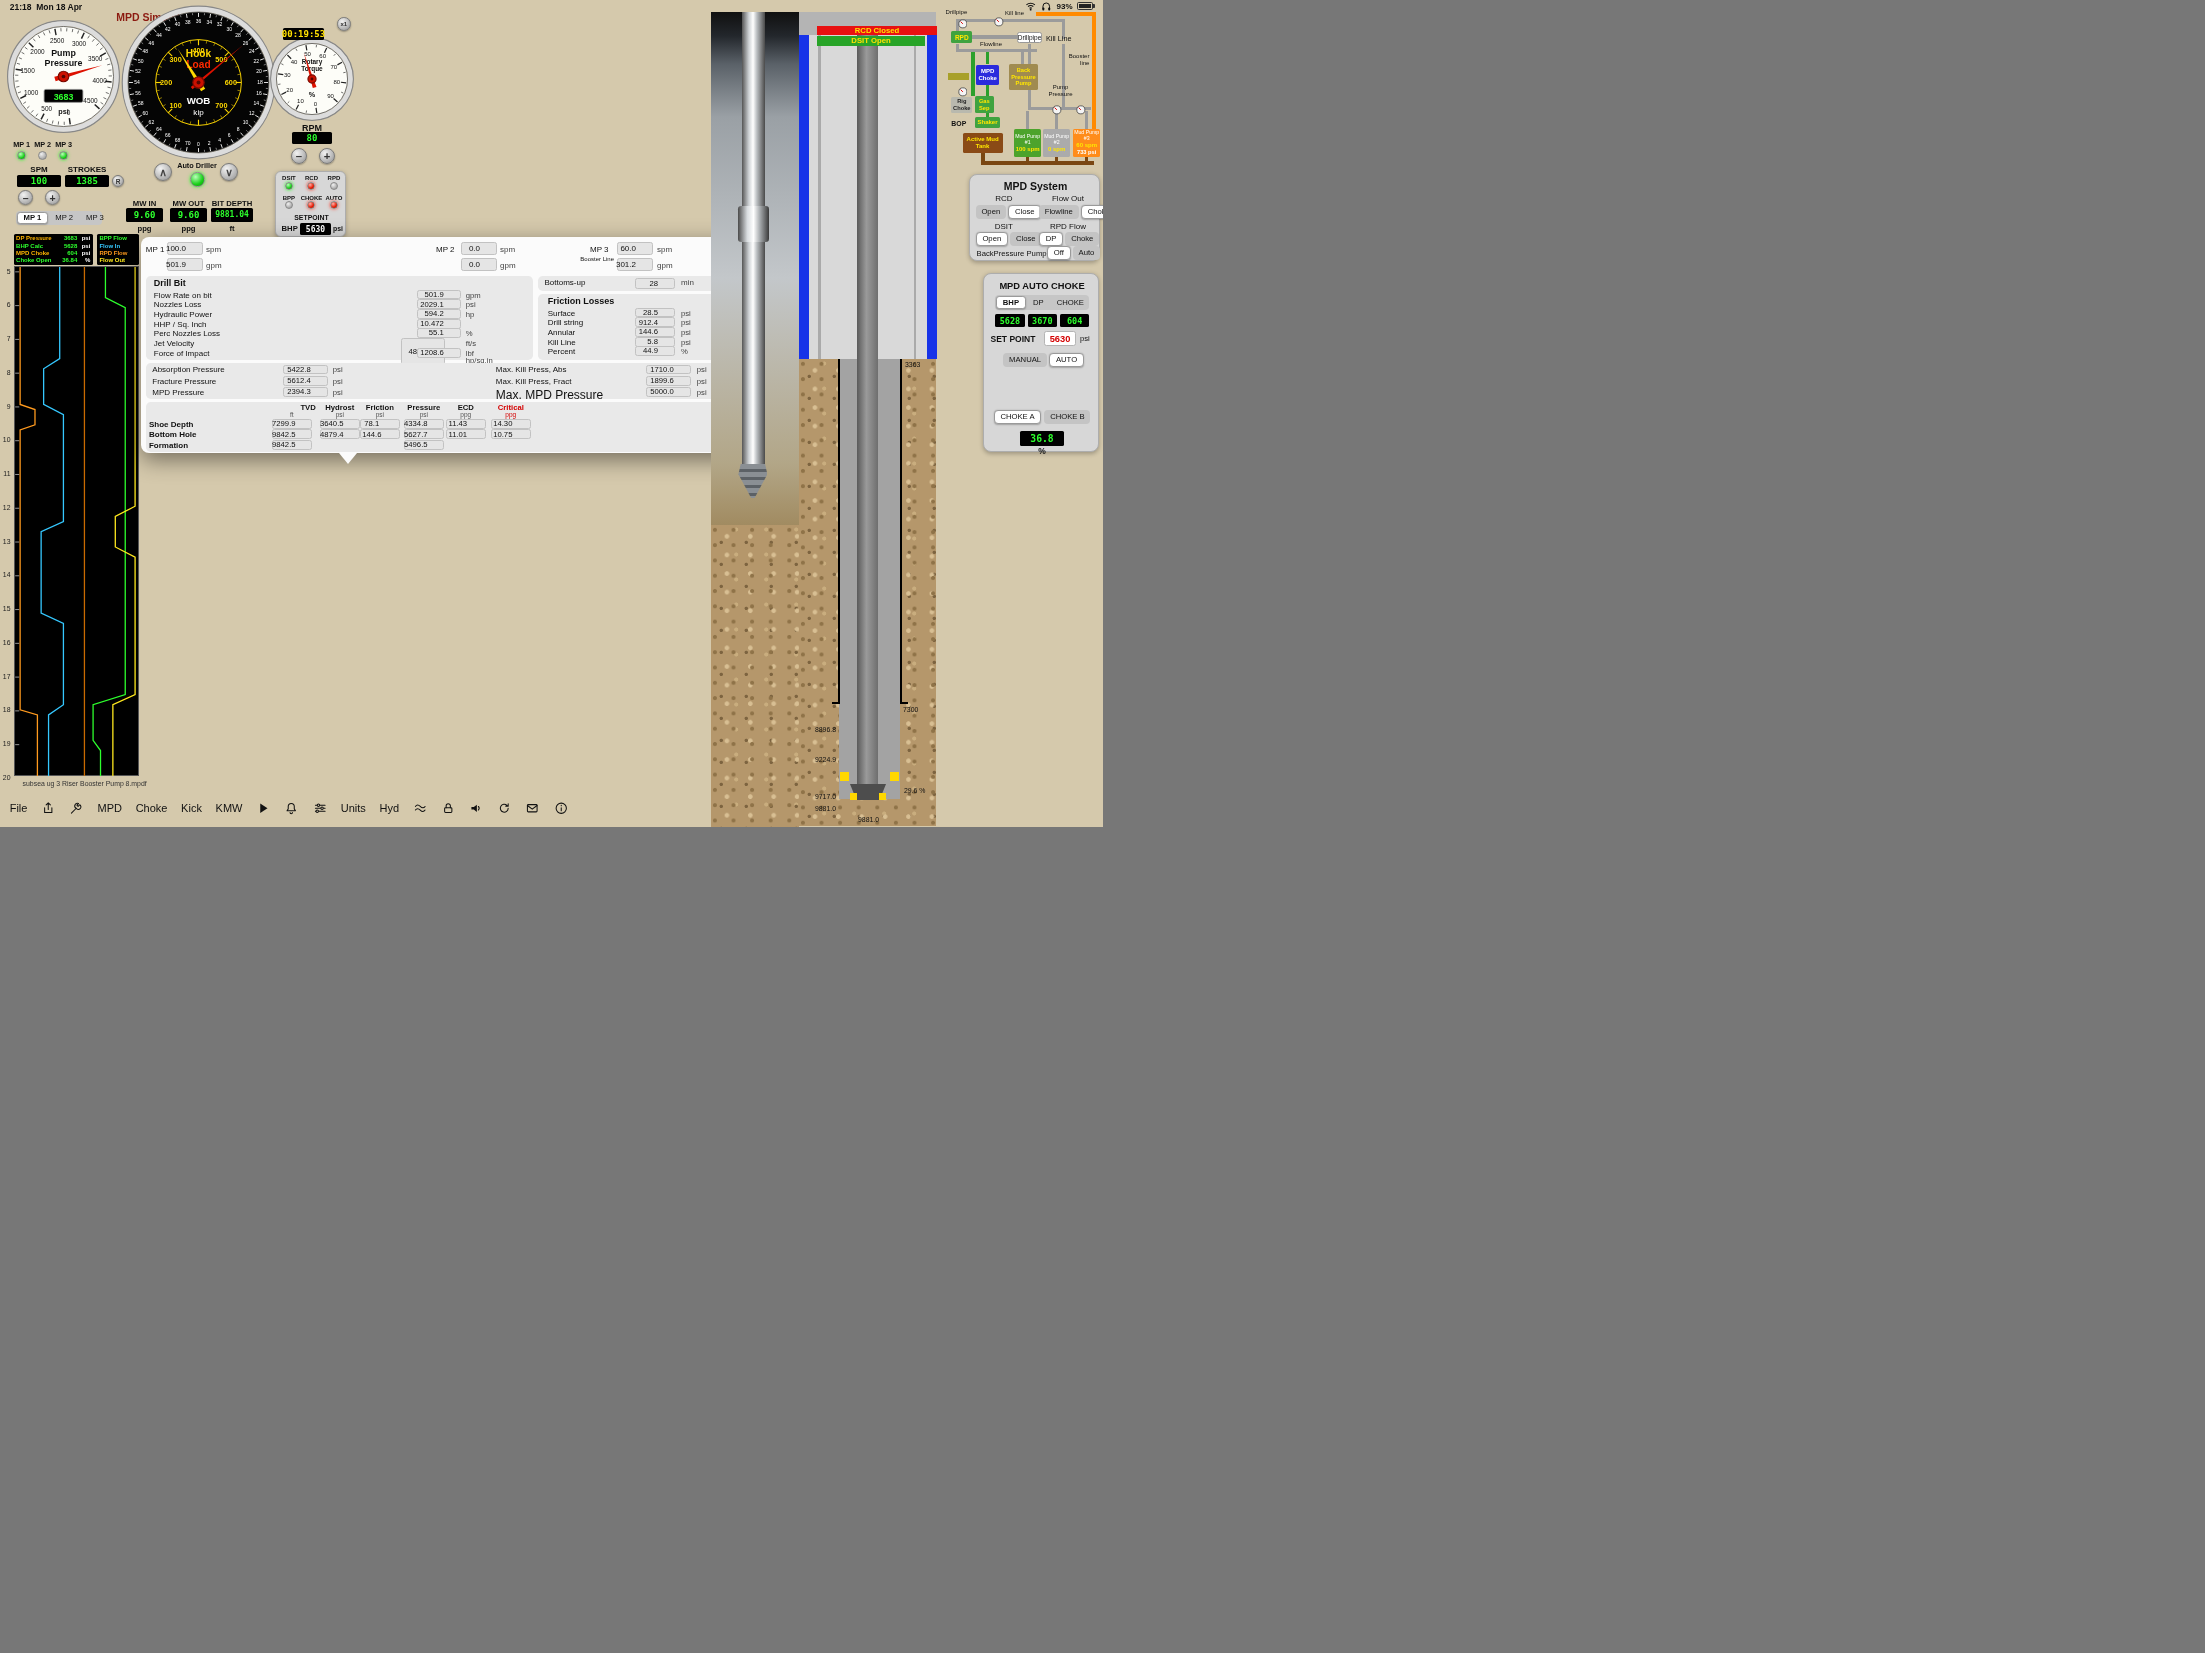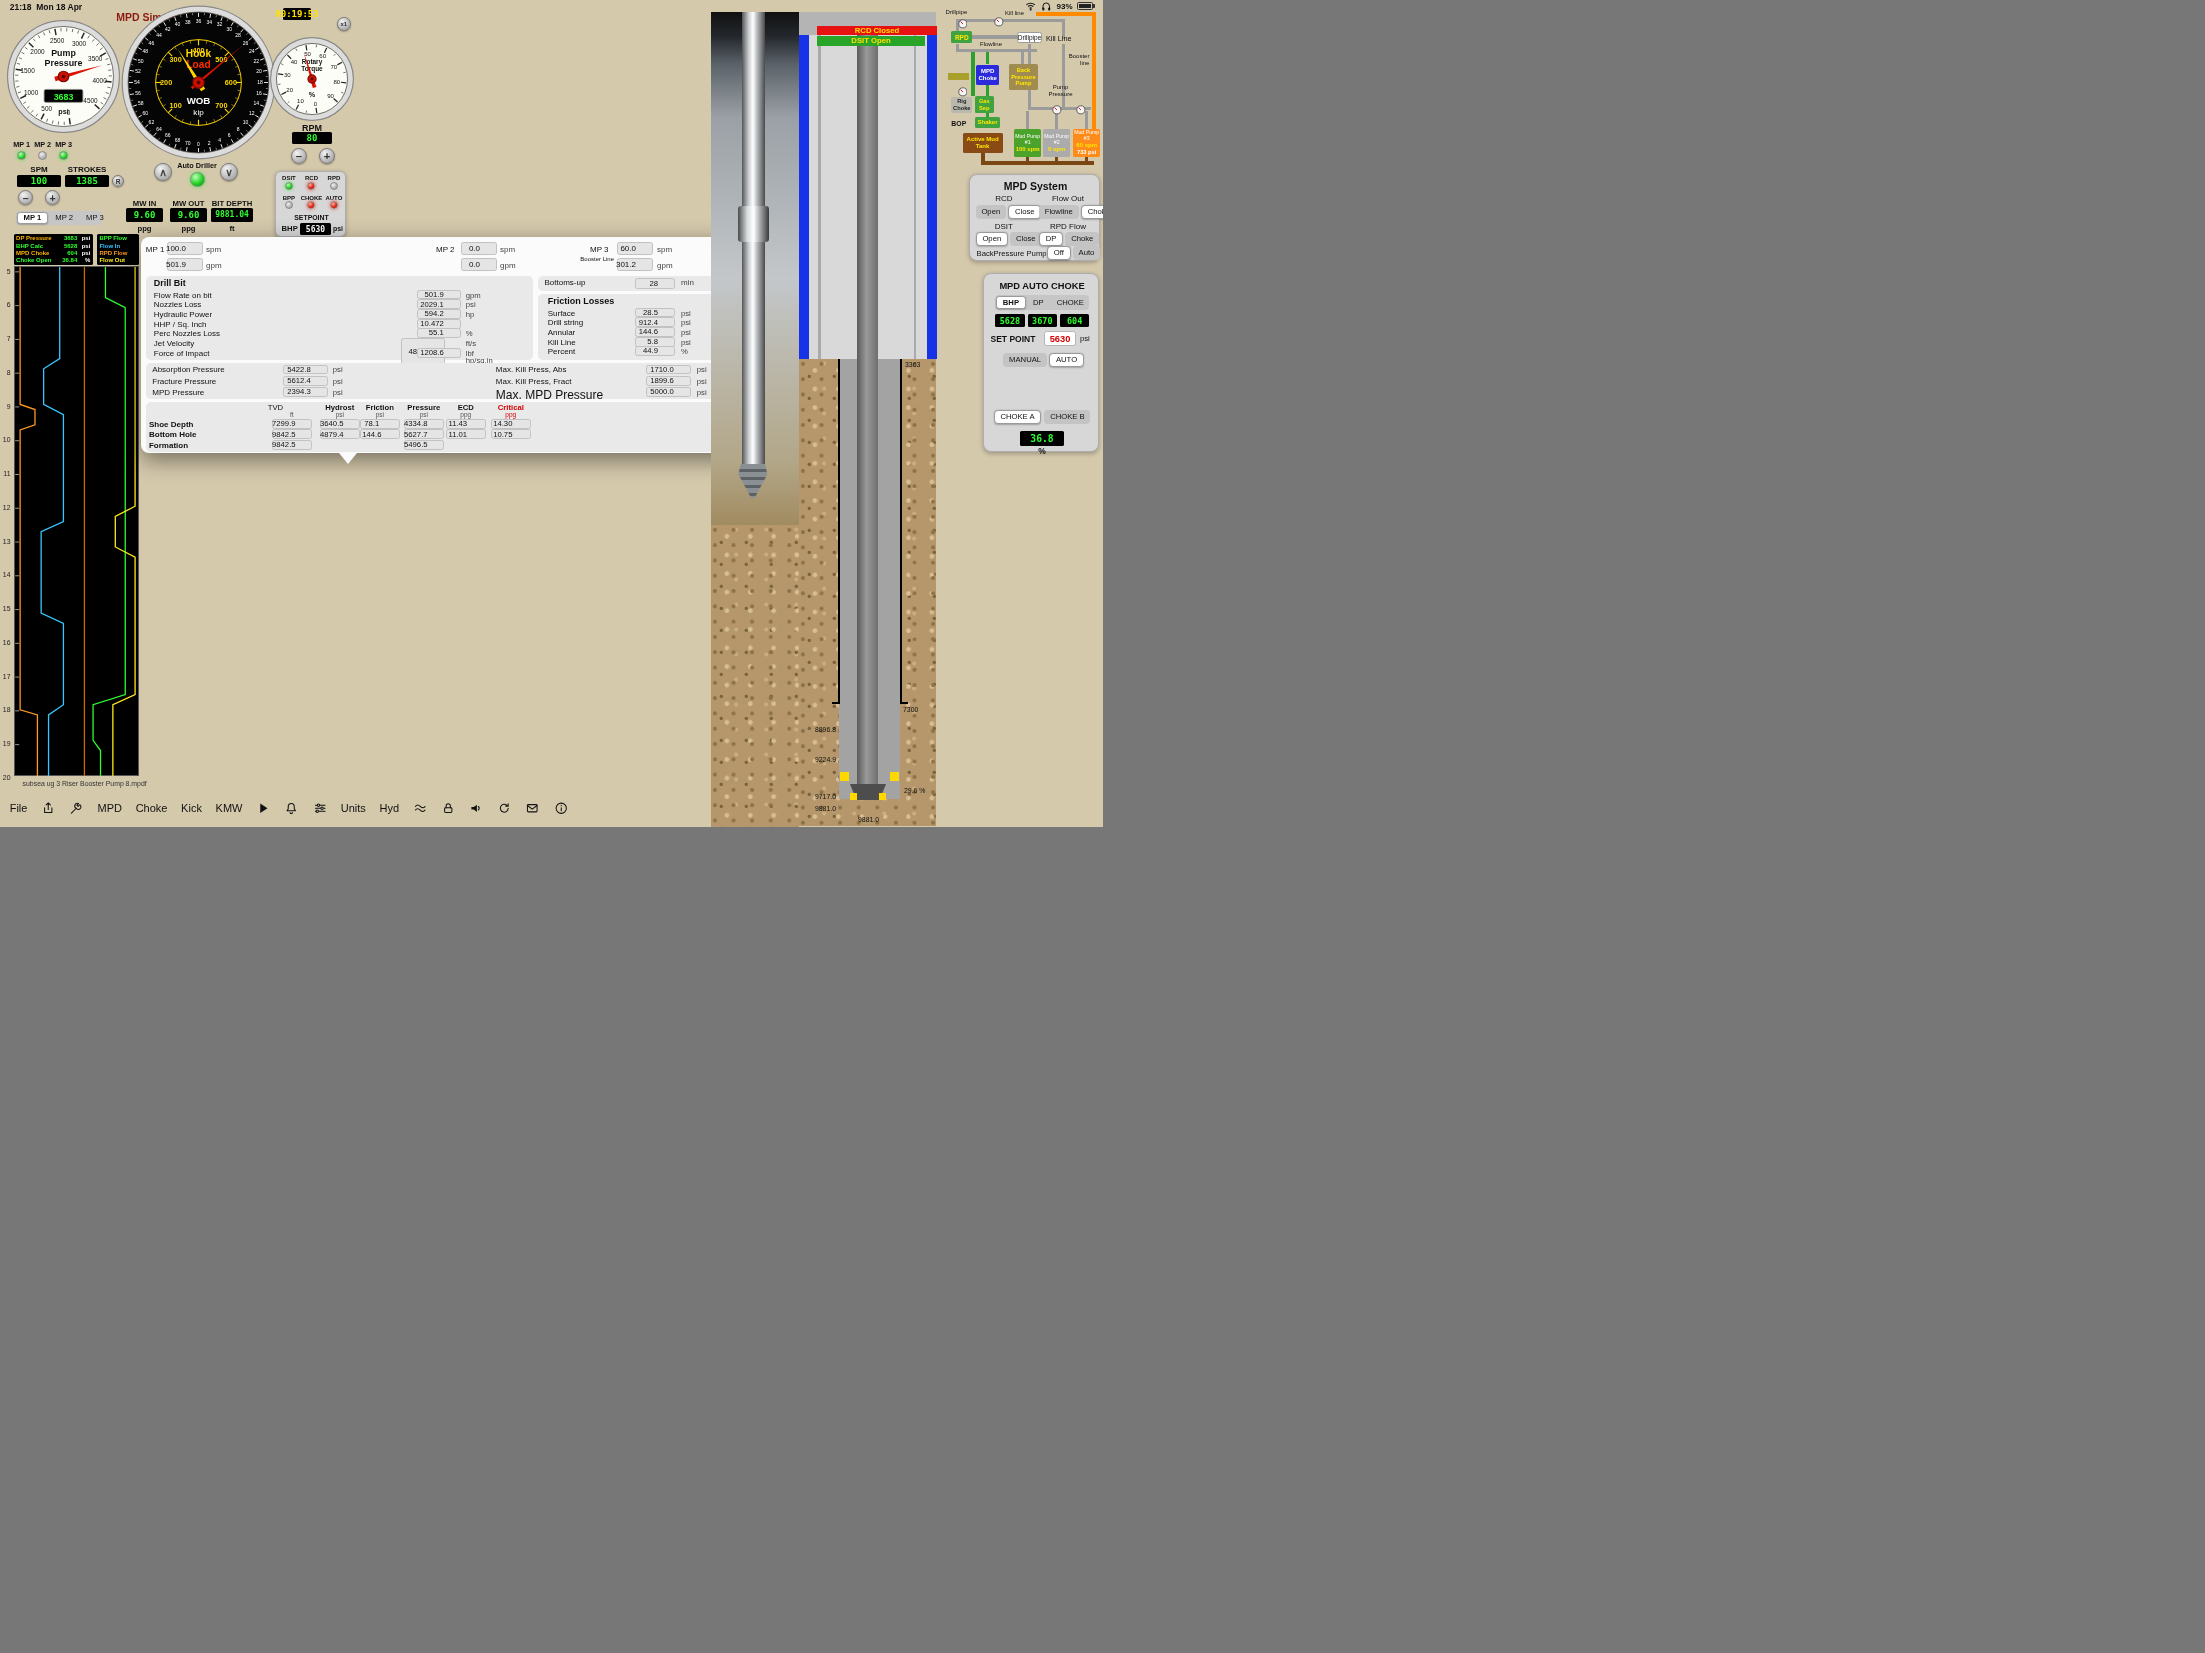--- a/index.html
+++ b/index.html
@@ -333,21 +333,21 @@
         <text x="30.804115759311316" y="5.979432753617786" font-size="7.5" fill="#111" text-anchor="middle" font-weight="normal">80</text>
         <text x="23.037489589799215" y="23.24304879712461" font-size="7.5" fill="#111" text-anchor="middle" font-weight="normal">90</text>
         <text x="0" y="-19" font-size="8" fill="#111" text-anchor="middle" font-weight="bold">Rotary</text>
         <text x="0" y="-10" font-size="8" fill="#111" text-anchor="middle" font-weight="bold">Torque</text>
         <text x="0" y="22" font-size="9" fill="#111" text-anchor="middle" font-weight="bold">%</text>
         <polygon points="0,-34 2.4,11 -2.4,11" fill="#dd1100" transform="rotate(342.66666666666663)"></polygon>
         <circle cx="0" cy="0" r="5" fill="#cc1100" stroke="#7a0a00" stroke-width="1.5"></circle>
         <circle cx="0" cy="0" r="1.75" fill="#550500"></circle>
       </svg></div>
 
-  <div class="abs lcd" style="left:283px;top:8px;width:28px;height:12px;font-size:9px;color:#ffe000">00:19:53</div>
+  <div class="abs lcd" style="left:283px;top:28px;width:41px;height:12px;font-size:9px;color:#ffe000">00:19:53</div>
   <div class="abs btn-round" style="left:337px;top:17px;width:13.7px;height:13.7px;font-size:6px">x1</div>
 
   <div class="abs small-lbl" style="left:292px;top:123px;width:40px;font-size:9px">RPM</div>
   <div class="abs lcd" style="left:292px;top:132px;width:40px;height:12px;font-size:9px">80</div>
   <div class="abs btn-round" style="left:291px;top:148px;width:16px;height:16px;font-size:11.3px">–</div>
   <div class="abs btn-round" style="left:319px;top:148px;width:16px;height:16px;font-size:11.3px">+</div>
 
   <div class="abs" id="mp-indicators" style="left:12px;top:140px;width:89px;height:21px">
       <div class="abs" style="left: 0px; top: 0px; width: 19.4px; height: 21px; text-align: center;">
         <div style="font-size: 7.3px; font-weight: bold;">MP 1</div>
@@ -589,21 +589,21 @@
         <div class="abs" style="left: 551px; top: 2.4px; font-size: 7.7px; color: rgb(68, 68, 68);">psi</div>
         <div class="abs" style="left: 350px; top: 13.7px; font-size: 8px;">Max. Kill Press, Fract</div>
         <div class="vbox abs" style="left: 500px; top: 13px; width: 45px; height: 9.7px;">1899.6</div>
         <div class="abs" style="left: 551px; top: 13.7px; font-size: 7.7px; color: rgb(68, 68, 68);">psi</div>
         <div class="abs" style="left: 350px; top: 25px; font-size: 12px;">Max. MPD Pressure</div>
         <div class="vbox abs" style="left: 500px; top: 24px; width: 45px; height: 9.7px;">5000.0</div>
         <div class="abs" style="left: 551px; top: 25px; font-size: 7.7px; color: rgb(68, 68, 68);">psi</div>
       </div>
 
     <div class="card" id="hydro-table" style="left:4.8px;top:165px;width:588px;height:50px">
-        <div class="abs" style="left: 122px; top: 0.8px; width: 48px; text-align: left; font-size: 7.7px; font-weight: normal; color: rgb(17, 17, 17);">TVD</div>
+        <div class="abs" style="left: 122px; top: 0.8px; width: 48px; text-align: right; font-size: 7.7px; font-weight: bold; color: rgb(17, 17, 17);">TVD</div>
         <div class="abs" style="left: 122px; top: 9px; width: 48px; text-align: center; font-size: 6.5px; color: rgb(85, 85, 85);">ft</div>
         <div class="abs" style="left: 170px; top: 0.8px; width: 48px; text-align: center; font-size: 7.7px; font-weight: bold; color: rgb(17, 17, 17);">Hydrost</div>
         <div class="abs" style="left: 170px; top: 9px; width: 48px; text-align: center; font-size: 6.5px; color: rgb(85, 85, 85);">psi</div>
         <div class="abs" style="left: 210px; top: 0.8px; width: 48px; text-align: center; font-size: 7.7px; font-weight: bold; color: rgb(17, 17, 17);">Friction</div>
         <div class="abs" style="left: 210px; top: 9px; width: 48px; text-align: center; font-size: 6.5px; color: rgb(85, 85, 85);">psi</div>
         <div class="abs" style="left: 254px; top: 0.8px; width: 48px; text-align: center; font-size: 7.7px; font-weight: bold; color: rgb(17, 17, 17);">Pressure</div>
         <div class="abs" style="left: 254px; top: 9px; width: 48px; text-align: center; font-size: 6.5px; color: rgb(85, 85, 85);">psi</div>
         <div class="abs" style="left: 296px; top: 0.8px; width: 48px; text-align: center; font-size: 7.7px; font-weight: bold; color: rgb(17, 17, 17);">ECD</div>
         <div class="abs" style="left: 296px; top: 9px; width: 48px; text-align: center; font-size: 6.5px; color: rgb(85, 85, 85);">ppg</div>
         <div class="abs" style="left: 341px; top: 0.8px; width: 48px; text-align: center; font-size: 7.7px; font-weight: bold; color: rgb(212, 0, 0);">Critical</div>

